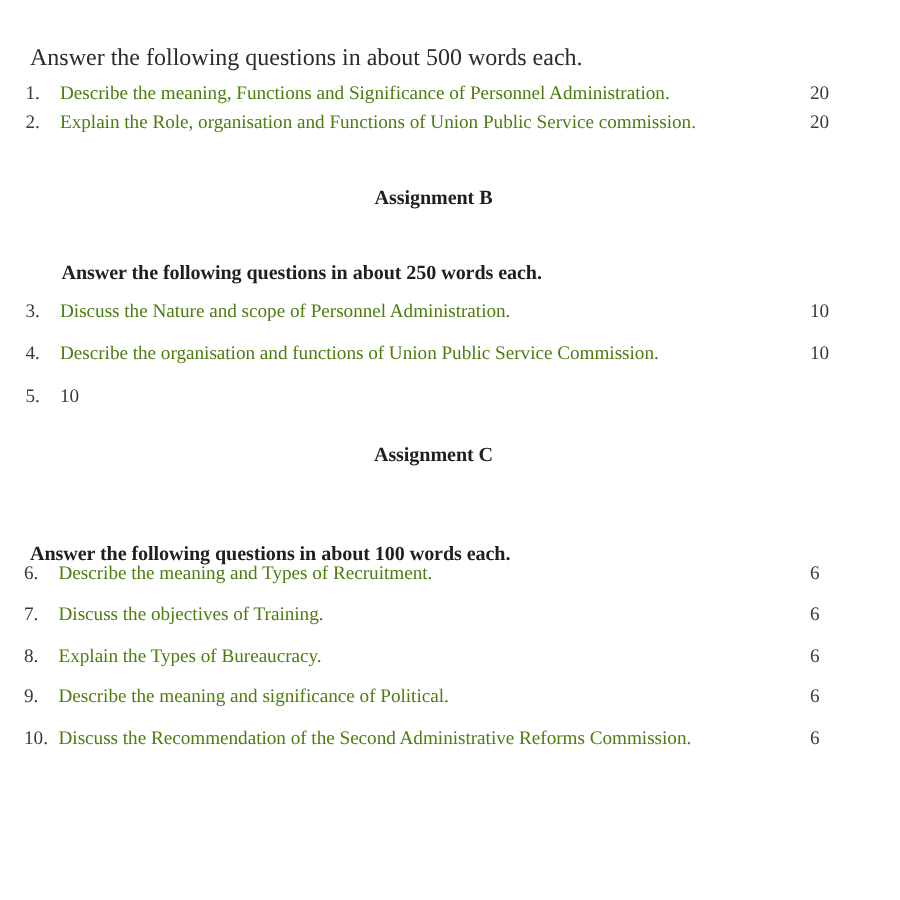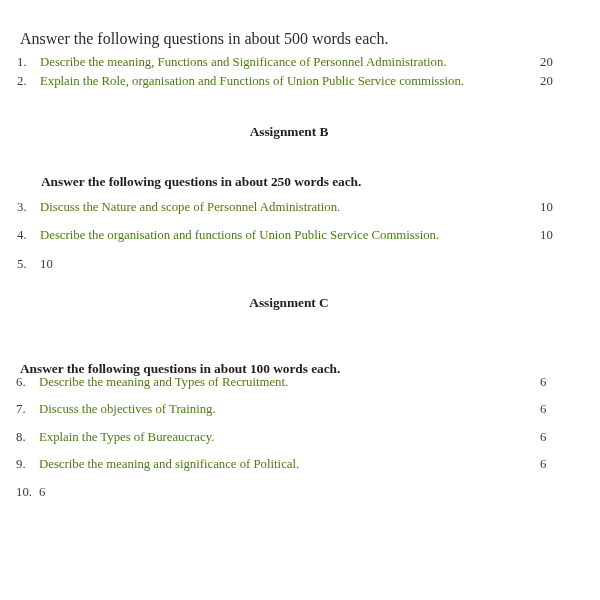--- a/index.html
+++ b/index.html
@@ -152,17 +152,18 @@
     </div>
 
     <div class="qrow">
       <span class="qnum">9.</span>
       <span class="qtext">Describe the meaning and significance of Political.</span>
       <span class="qmarks">6</span>
     </div>
 
     <div class="qrow">
       <span class="qnum">10.</span>
+      <span class="qtext">Discuss the Recommendation of the Second Administrative Reforms Commission.</span>
       <span class="qmarks">6</span>
     </div>
   </div>
 
 </div>
 
 </body></html>

